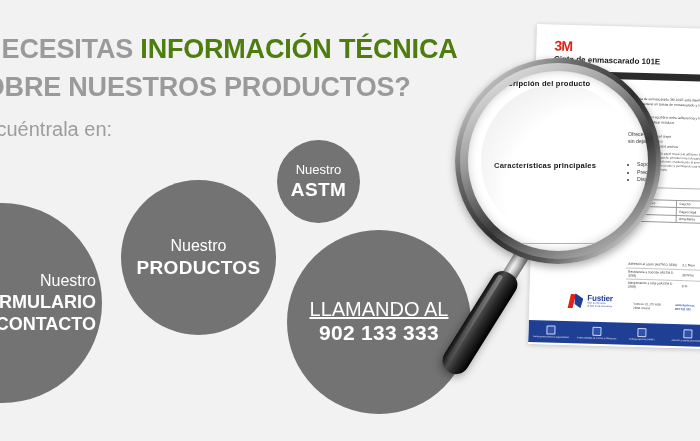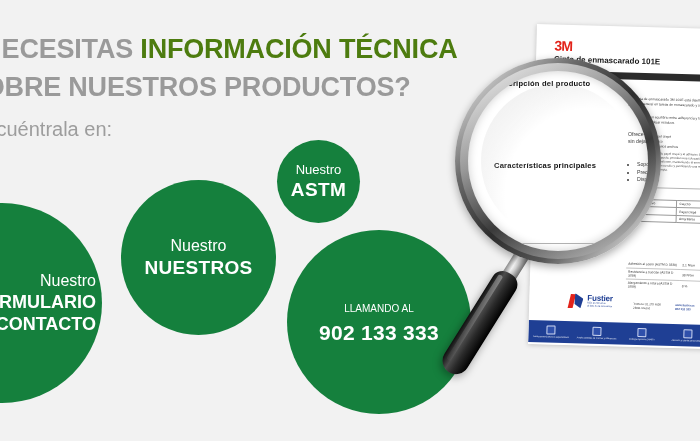--- a/index.html
+++ b/index.html
@@ -21,21 +21,21 @@
   .headline .strong{color:#4d7c0f;font-weight:700;}
   .headline .l2{display:block;}
   .subline{
     position:absolute;left:-28px;top:118px;
     font-size:20px;color:#9d9d9d;font-weight:400;white-space:nowrap;
   }
 
   
   .circle{
     position:absolute;border-radius:50%;
-    background:#15803d;
+    background:#737373;
     display:flex;flex-direction:column;
     align-items:center;justify-content:center;
     color:#ffffff;text-align:center;
   }
   .circle .top{font-weight:400;display:block;}
   .circle .bot{font-weight:700;display:block;}
 
   
   #c-form{left:-98px;top:203px;width:200px;height:200px;align-items:flex-end;padding-right:2px;box-sizing:border-box;}
   #c-form .top{font-size:16px;line-height:20px;padding-right:4px;}
@@ -46,21 +46,21 @@
   #c-search .top{font-size:16px;line-height:21px;}
   #c-search .bot{font-size:19px;line-height:24px;letter-spacing:.3px;}
 
   
   #c-chat{left:277px;top:140px;width:83px;height:83px;}
   #c-chat .top{font-size:13px;line-height:16px;}
   #c-chat .bot{font-size:19px;line-height:23px;letter-spacing:.4px;}
 
   
   #c-call{left:287px;top:230px;width:184px;height:184px;}
-  #c-call .top{font-size:10px;line-height:22px;}
+  #c-call .top{font-size:20px;line-height:22px;text-decoration:underline;}
   #c-call .bot{font-size:21px;line-height:26px;letter-spacing:.3px;}
 
   
   #doc{
     position:absolute;left:537px;top:24px;width:182px;height:320px;
     background:#ffffff;
     box-shadow:0 1px 5px rgba(0,0,0,.22);
     transform:rotate(1.6deg);
     transform-origin:top left;
     overflow:hidden;
@@ -181,21 +181,21 @@
   <div class="subline">Encuéntrala en:</div>
 
   <div class="circle" id="c-form">
     <span class="top">Nuestro</span>
     <span class="bot">FORMULARIO</span>
     <span class="bot">DE CONTACTO</span>
   </div>
 
   <div class="circle" id="c-search">
     <span class="top">Nuestro</span>
-    <span class="bot">NUESTROS</span>
+    <span class="bot">PRODUCTOS</span>
   </div>
 
   <div class="circle" id="c-chat">
     <span class="top">Nuestro</span>
     <span class="bot">ASTM</span>
   </div>
 
   <div class="circle" id="c-call">
     <span class="top">LLAMANDO AL</span>
     <span class="bot">902 133 333</span>

